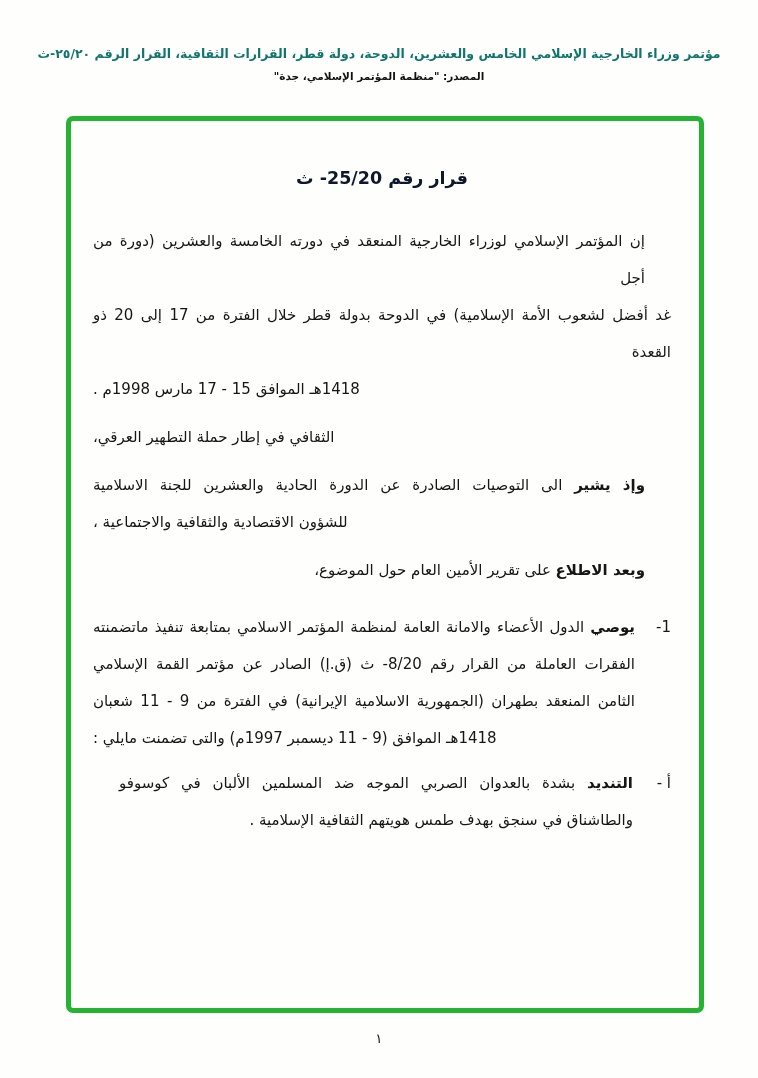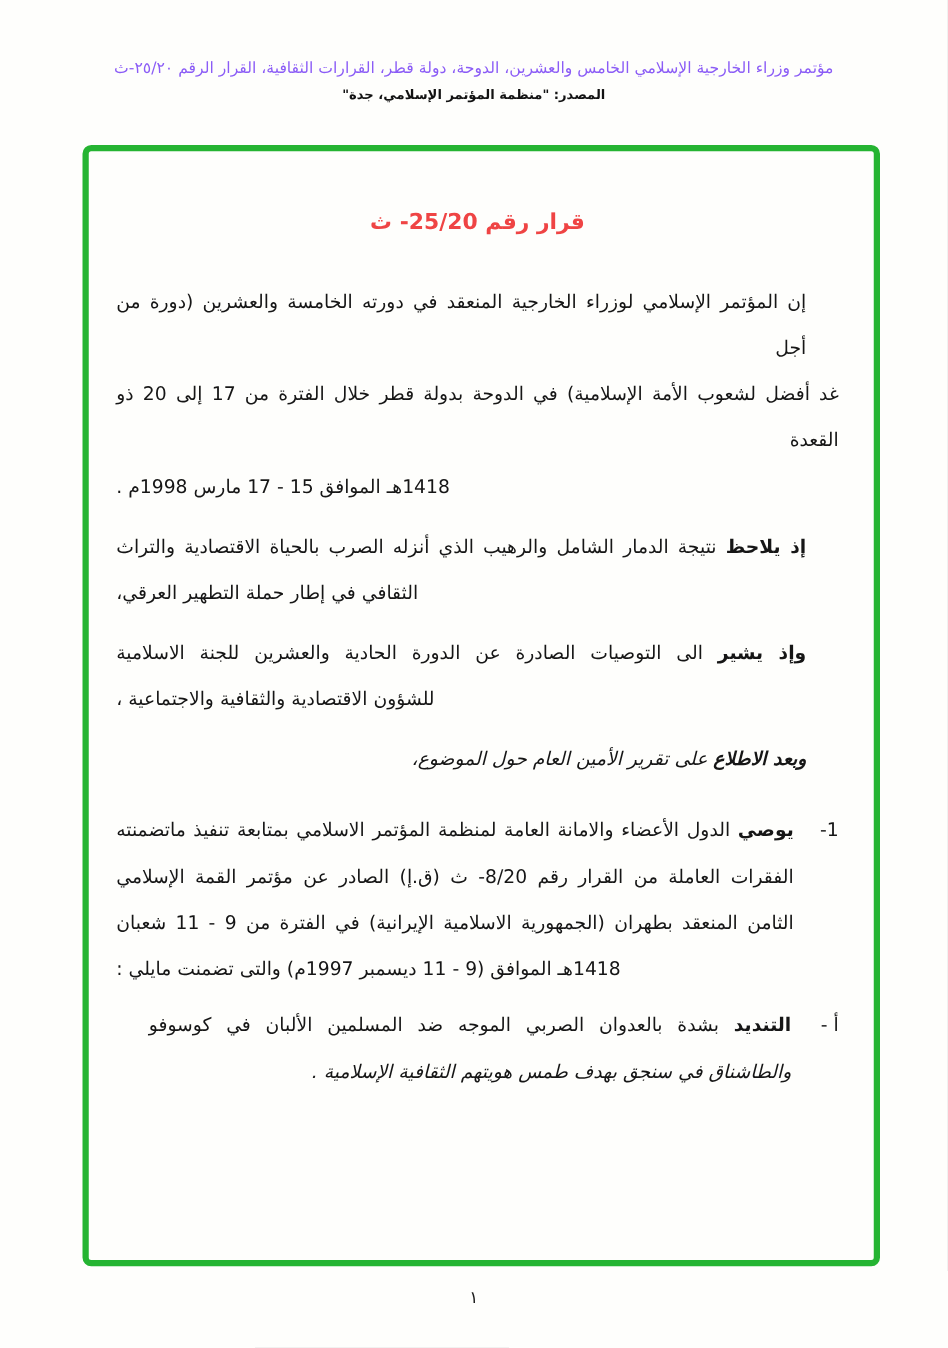--- a/index.html
+++ b/index.html
@@ -11,50 +11,50 @@
     margin: 0 auto;
     background: #fefefc;
     overflow: hidden;
     direction: rtl;
     font-family: "DejaVu Sans", sans-serif;
     color: #161616;
   }
   
   .header { position: absolute; top: 46px; right: 0; left: 0; text-align: center; }
   .header-line1 {
-    font-size: 12.5px; font-weight: normal; letter-spacing: 0;
-    color: #8b5cf6; white-space: nowrap;
+    font-size: 12.5px; font-weight: bold; letter-spacing: 0;
+    color: #0f766e; white-space: nowrap;
   }
   .header-line2 { font-size: 10.5px; font-weight: bold; margin-top: 9px; color: #121212; }
 
   
   .doc-frame {
     position: absolute;
     left: 66px; top: 116px;
     width: 638px; height: 897px;
     border: 5px solid #25b432;
     border-radius: 7px;
     background: transparent;
     padding: 30px 28px 0 22px;
   }
 
   
   .title-block { text-align: center; margin-top: 8px; }
   .title-line {
-    font-size: 17.5px; font-weight: bold; line-height: 38px; color: #ef4444;
+    font-size: 17.5px; font-weight: bold; line-height: 38px; color: #0f172a;
   }
 
   
   .body { margin-top: 26px; font-size: 15px; line-height: 37px; }
   .para { margin-top: 11px; }
   .para:first-child { margin-top: 0; }
   .line { direction: rtl; }
   .line.fill { text-align: justify; text-align-last: justify; }
   .line.left { text-align: center; text-align-last: left; }
-  .line.right { text-align: left; text-align-last: right; font-style: italic; }
+  .line.right { text-align: left; text-align-last: right; }
   .line.indent { padding-right: 26px; }
   .line b { font-weight: bold; }
 
   
   .item { display: flex; margin-top: 20px; }
   .item-marker {
     flex: 0 0 36px; text-align: right; font-size: 15px; line-height: 37px;
   }
   .item-content { flex: 1 1 auto; min-width: 0; }
 
@@ -87,21 +87,20 @@
 
     <div class="body">
 
       <div class="para">
         <div class="line fill indent"><b></b><span>إن المؤتمر الإسلامي لوزراء الخارجية المنعقد في دورته الخامسة والعشرين (دورة من أجل</span></div>
         <div class="line fill">غد أفضل لشعوب الأمة الإسلامية) في الدوحة بدولة قطر خلال الفترة من 17 إلى 20 ذو القعدة</div>
         <div class="line left">1418هـ الموافق 15 - 17 مارس 1998م .</div>
       </div>
 
       <div class="para">
-        <div class="line fill indent"><b>إذ يلاحظ</b><span> نتيجة الدمار الشامل والرهيب الذي أنزله الصرب بالحياة الاقتصادية والتراث</span></div>
         <div class="line left">الثقافي في إطار حملة التطهير العرقي،</div>
       </div>
 
 
       <div class="para">
         <div class="line fill indent"><b>وإذ يشير</b><span> الى التوصيات الصادرة عن الدورة الحادية والعشرين للجنة الاسلامية</span></div>
         <div class="line left">للشؤون الاقتصادية والثقافية والاجتماعية ،</div>
       </div>
 
       <div class="para">

